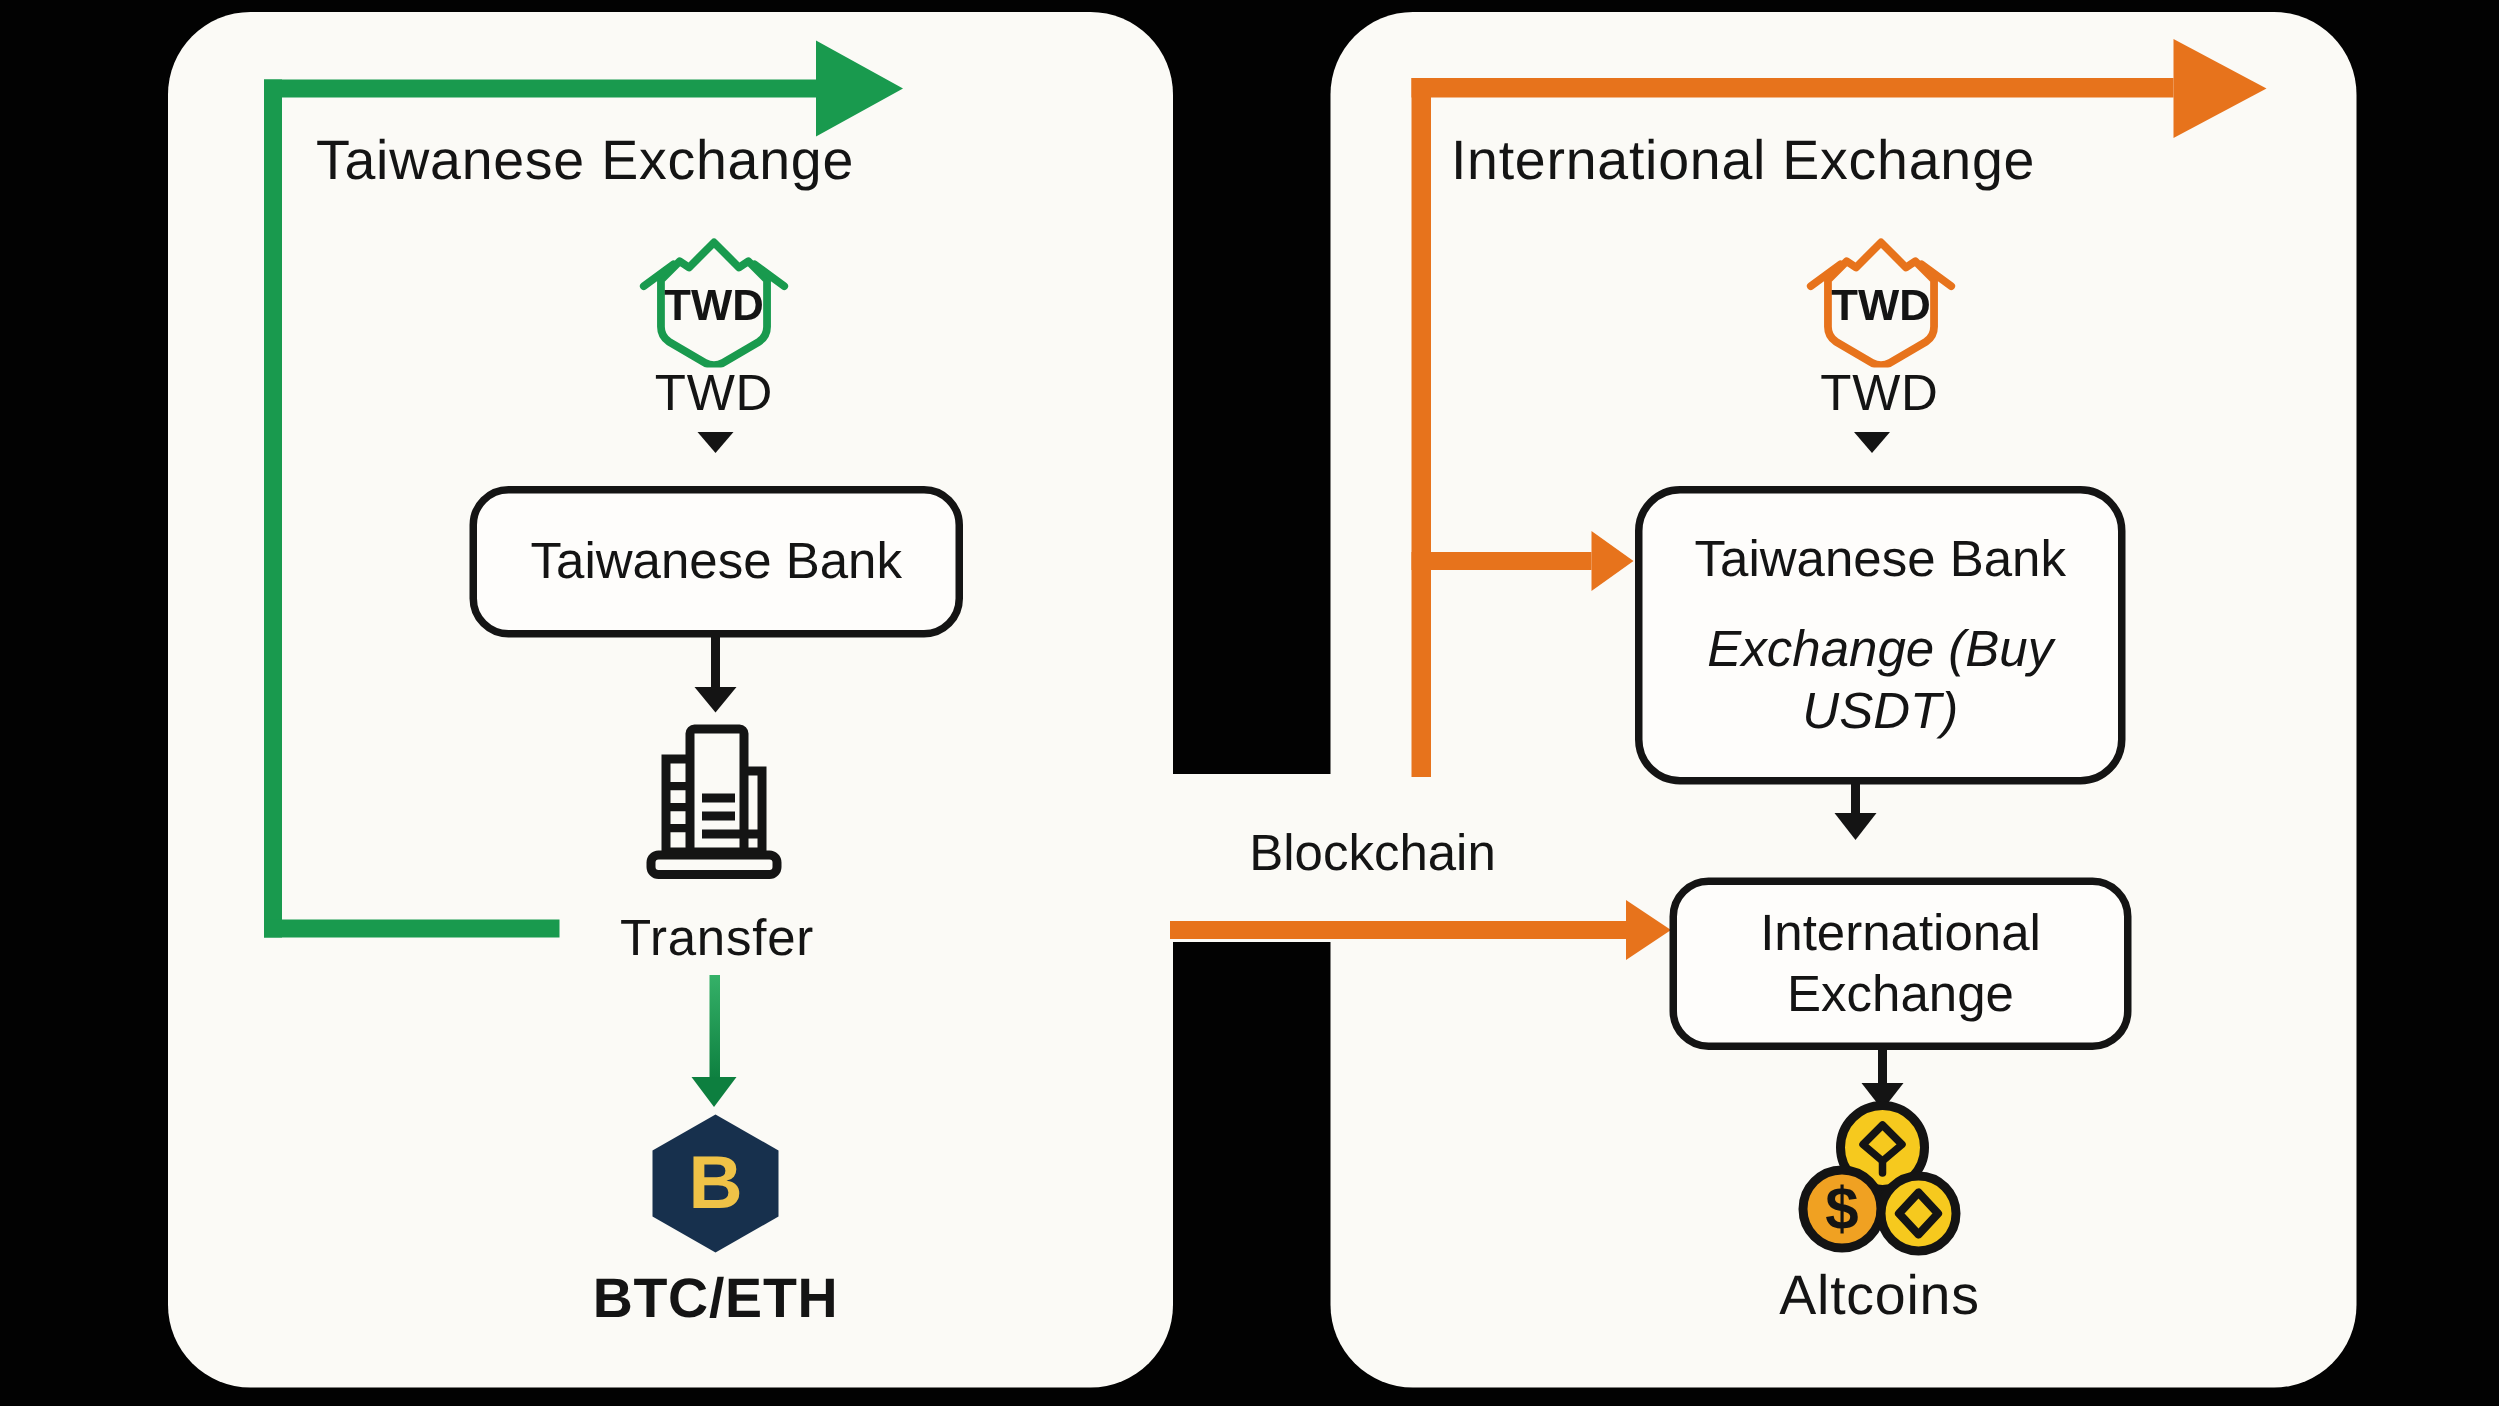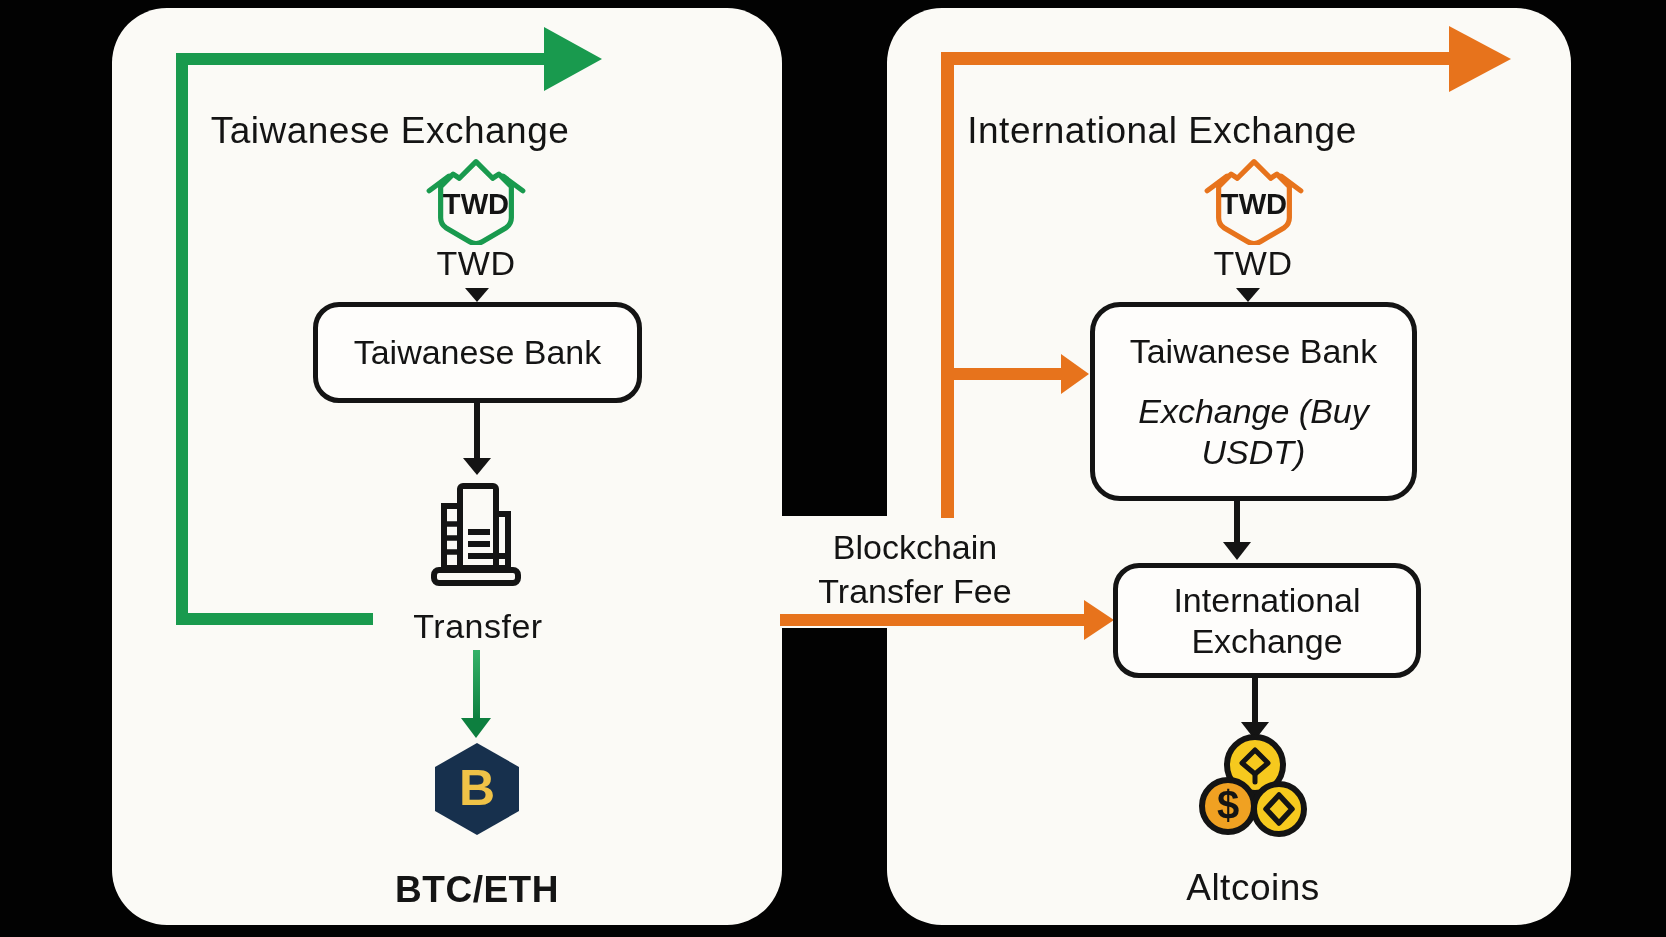--- a/index.html
+++ b/index.html
@@ -42,22 +42,22 @@
   #r-arrow1{left:1236px;top:288px;border-left-width:12px;border-right-width:12px;border-top-width:14px;border-color:var(--color-ink,#141414);}
   #r-arrow2-stem{left:1234px;top:491px;width:6px;height:53px;}
   #r-arrow2-head{left:1223px;top:542px;border-left-width:14px;border-right-width:14px;border-top-width:18px;border-color:var(--color-ink,#141414);}
   #r-arrow3-stem{left:1252px;top:676px;width:6px;height:48px;}
   #r-arrow3-head{left:1241px;top:722px;border-left-width:14px;border-right-width:14px;border-top-width:18px;border-color:var(--color-ink,#141414);}
   
   #green-down-stem{left:473px;top:650px;width:7px;height:70px;background:linear-gradient(to bottom,#35b168,var(--color-green-dark,#0d7f3f));}
   #green-down-head{left:461px;top:718px;border-left-width:15px;border-right-width:15px;border-top-width:20px;border-color:var(--color-green-dark,#0d7f3f);}
 
   .label{position:absolute;transform:translate(-50%,-50%);white-space:nowrap;font-size:34px;letter-spacing:.5px;}
-  .title{font-size:37px;margin-top:24px;}
-  .box{position:absolute;border:5px solid var(--color-ink,#141414);border-radius:26px;background:#fefdfb;display:flex;flex-direction:column;align-items:center;justify-content:space-evenly;text-align:center;font-size:34px;line-height:1.2;}
+  .title{font-size:37px;}
+  .box{position:absolute;border:5px solid var(--color-ink,#141414);border-radius:26px;background:#fefdfb;display:flex;flex-direction:column;align-items:center;justify-content:space-evenly;text-align:center;font-size:34px;line-height:1.2;margin-top:22px;}
   #bank-box-left{left:313px;top:302px;width:319px;height:91px;}
   #bank-box-right{left:1090px;top:302px;width:297px;height:181px;border-radius:30px;padding:4px 10px;}
   #intl-box{left:1113px;top:563px;width:274px;height:105px;padding:0 12px;}
   #bridge-label{position:absolute;left:915px;top:570px;transform:translate(-50%,-50%);text-align:center;font-size:34px;line-height:1.28;}
 
   .icon{position:absolute;}
   svg text{font-family:"Liberation Sans",sans-serif;}
 </style>
 </head>
 <body>
@@ -145,16 +145,15 @@
     <path d="M57,42 L57,50" stroke="var(--color-ink)" stroke-width="5" stroke-linecap="round"></path>
     <circle cx="30" cy="74" r="26" fill="var(--color-coin-orange)" stroke="var(--color-ink)" stroke-width="6"></circle>
     <text x="30" y="87" text-anchor="middle" font-size="40" font-weight="bold" fill="var(--color-ink)">$</text>
     <circle cx="81" cy="77" r="25" fill="var(--color-coin-gold)" stroke="var(--color-ink)" stroke-width="6"></circle>
     <path d="M81,63 L94,77 L81,91 L68,77 Z" fill="none" stroke="var(--color-ink)" stroke-width="5.5" stroke-linejoin="round"></path>
   </svg>
   <div class="label title" style="left:1253px;top:864px;">Altcoins</div>
 
   <div id="bridge-label">
     <div>Blockchain</div>
-    <div>Transfer Fee</div>
   </div>
 
 </div>
 
 </body></html>

